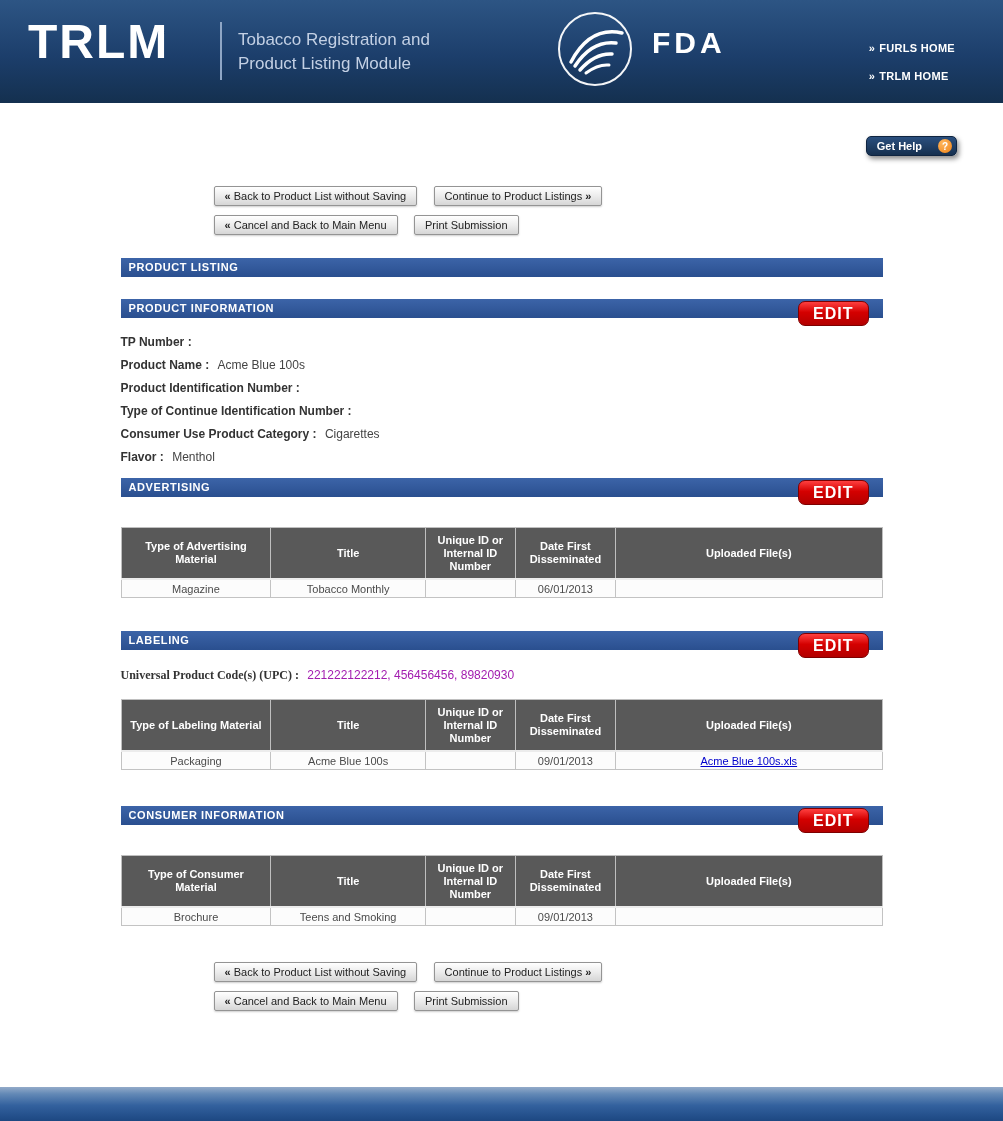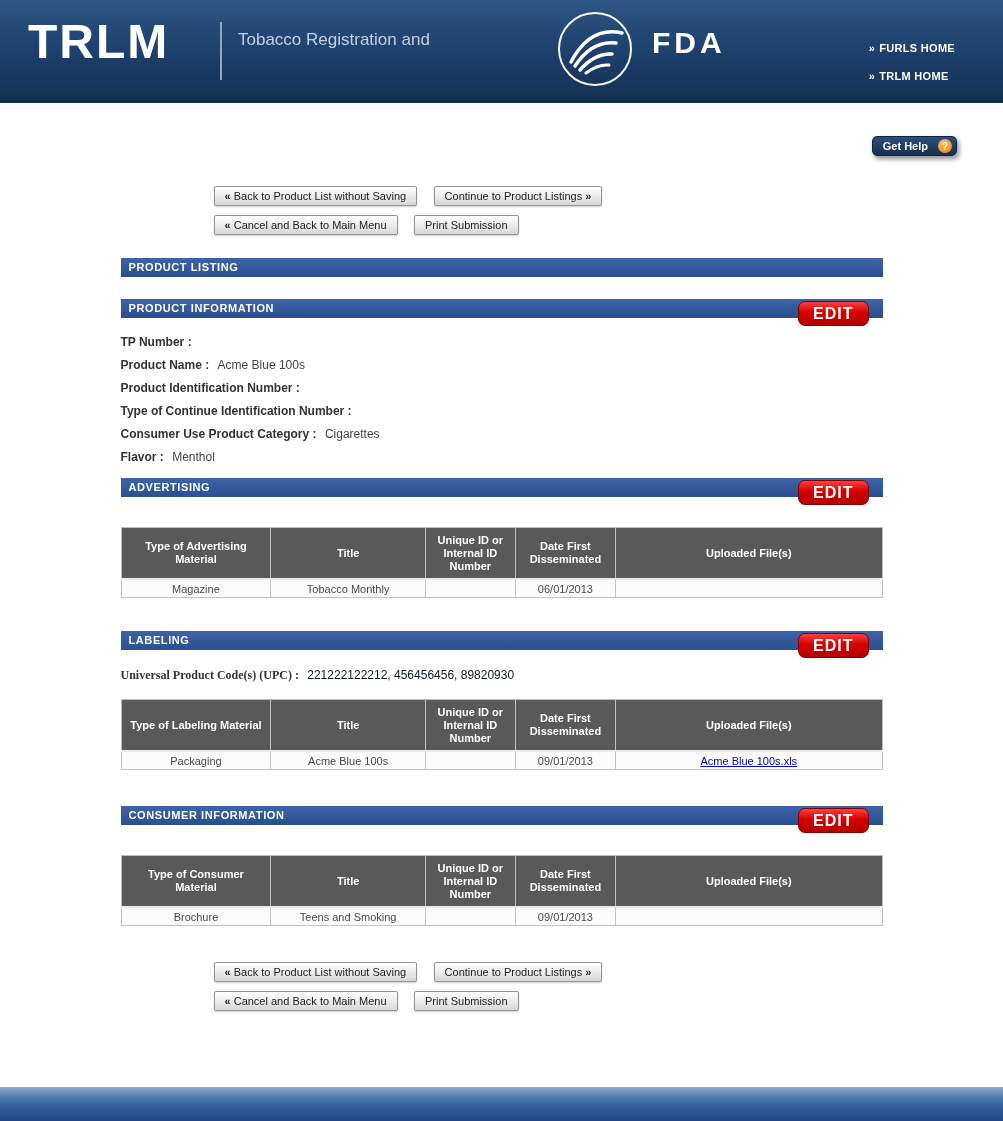--- a/index.html
+++ b/index.html
@@ -13,21 +13,21 @@
   .header-divider{position:absolute;left:220px;top:22px;width:2px;height:58px;background:#8fa6c5;}
   .header-subtitle{position:absolute;left:238px;top:28px;color:#c3d0e4;font-size:17px;line-height:24px;}
   .hhs-logo{position:absolute;left:556px;top:10px;}
   .fda-logo{position:absolute;left:652px;top:26px;font-size:30px;font-weight:bold;color:#fff;letter-spacing:4px;}
   .header-links{position:absolute;right:48px;top:42px;text-align:left;}
   .header-link{display:block;color:#ffffff;font-size:11px;font-weight:bold;text-decoration:none;margin-bottom:16px;letter-spacing:0.3px;cursor:pointer;}
   .link-arrow{margin-right:4px;}
 
   
   .main{position:relative;padding-bottom:67px;}
-  .get-help{position:absolute;top:33px;right:46px;display:flex;align-items:center;gap:10px;
+  .get-help{position:absolute;top:33px;right:46px;display:flex;align-items:center;gap:16px;
     background:linear-gradient(180deg,#2a4f7e,#16304f);border:1px solid #0f2440;border-radius:5px;
     padding:2px 4px 2px 10px;color:#fff;font-size:11px;font-weight:bold;cursor:pointer;
     box-shadow:2px 3px 5px rgba(0,0,0,0.45);font-family:"Liberation Sans",sans-serif;}
   .help-icon{display:inline-flex;align-items:center;justify-content:center;width:14px;height:14px;border-radius:50%;
     background:radial-gradient(circle at 35% 30%,#ffb75e,#ef8318);color:#fff;font-size:10px;font-weight:bold;}
 
   .btn-block{width:762px;margin:0 auto;padding-left:186px;}
   .btn-block.top{padding-top:83px;}
   .btn-block.bottom{margin-top:36px;}
   .btn-row{margin-bottom:9px;white-space:nowrap;}
@@ -50,21 +50,21 @@
     color:#fff;font-size:16px;font-weight:bold;letter-spacing:1px;border:1px solid #7e0000;border-radius:7px;
     padding:0 14px;cursor:pointer;font-family:"Liberation Sans",sans-serif;}
 
   .fields{width:762px;margin:18px auto 0;font-size:12px;}
   .field-row{margin-bottom:10px;line-height:13px;}
   .field-label{font-weight:bold;color:#333;}
   .field-value{color:#444;margin-left:5px;}
 
   .upc-line{width:762px;margin:18px auto 0;font-size:12px;}
   .upc-label{font-weight:bold;color:#333;font-family:Liberation Serif, serif;}
-  .upc-value{color:#0f172a;margin-left:5px;}
+  .upc-value{color:#a21caf;margin-left:5px;}
 
   .data-table{width:762px;margin:30px auto 0;border-collapse:collapse;border:1px solid #6b6b6b;
     font-size:11px;table-layout:fixed;}
   .data-table.after-upc{margin-top:16px;}
   .data-table th{background:#595959;color:#fff;font-weight:bold;border:1px solid #bfbfbf;
     border-bottom:2px solid #ececec;padding:3px 5px;text-align:center;height:44px;vertical-align:middle;line-height:13px;}
   .data-table td{border:1px solid #c3c3c3;color:#4a4a4a;text-align:center;padding:1px 4px;height:15px;
     background:#fcfcfc;line-height:14px;overflow:hidden;white-space:nowrap;}
   .file-link{color:#0000cc;text-decoration:underline;cursor:pointer;}
 
@@ -75,20 +75,21 @@
 </head>
 <body>
 
 <div class="page">
 
   <header class="header">
     <div class="trlm-logo">TRLM</div>
     <div class="header-divider"></div>
     <div class="header-subtitle">
       <div>Tobacco Registration and</div>
+      <div>Product Listing Module</div>
     </div>
     <div class="hhs-logo">
       <svg width="78" height="78" viewBox="0 0 78 78" aria-hidden="true">
         <circle cx="39" cy="39" r="36" fill="none" stroke="#ffffff" stroke-width="2" opacity="0.95"></circle>
         <path d="M15 52 Q 34 16 66 23" stroke="#fff" fill="none" stroke-width="3.5" stroke-linecap="round"></path>
         <path d="M19 56 Q 36 30 60 33" stroke="#fff" fill="none" stroke-width="3.5" stroke-linecap="round"></path>
         <path d="M24 60 Q 39 43 56 44" stroke="#fff" fill="none" stroke-width="3.5" stroke-linecap="round"></path>
         <path d="M30 63 Q 42 54 53 55" stroke="#fff" fill="none" stroke-width="3" stroke-linecap="round"></path>
       </svg>
     </div>

